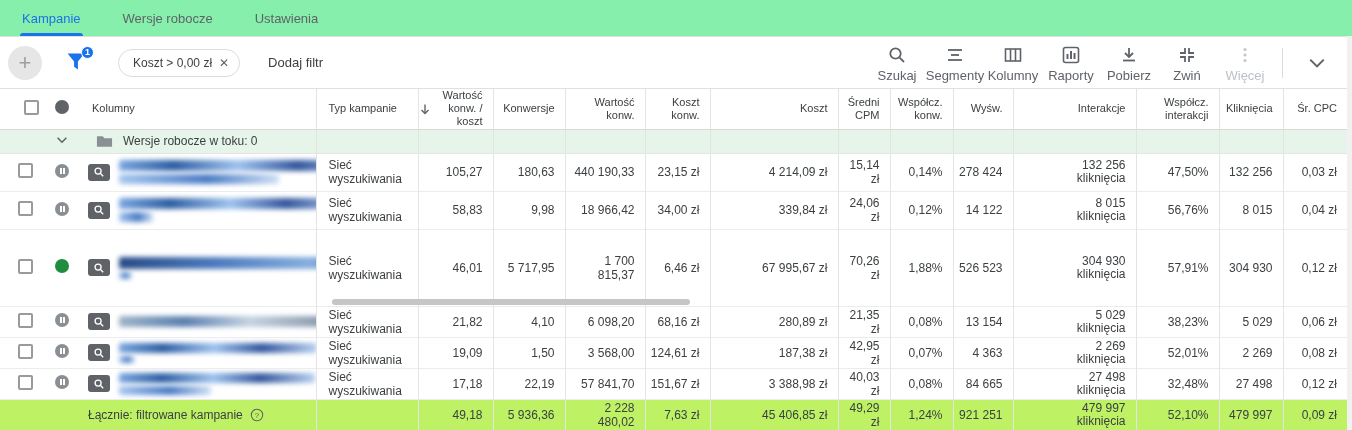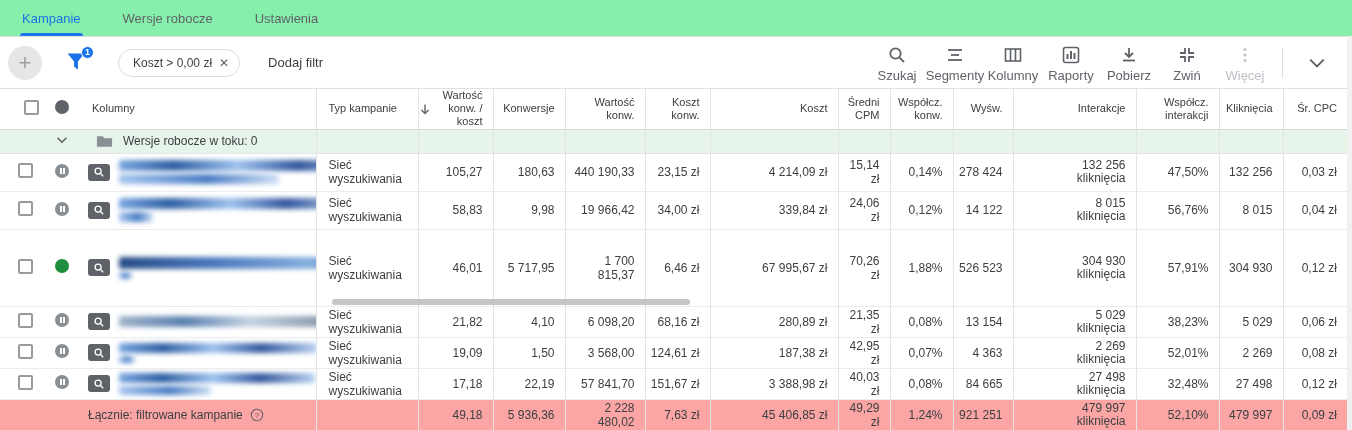--- a/index.html
+++ b/index.html
@@ -33,21 +33,21 @@
   table{border-collapse:collapse;table-layout:fixed;width:1347px;background:#fff;}
   th,td{font-weight:normal;font-size:12px;color:#3c4043;vertical-align:middle;overflow:hidden;}
   tr.hdr{height:40px;}
   tr.hdr th{font-size:11px;border-bottom:1px solid #d9d9d9;line-height:13px;}
   .b{border-left:1px solid #e4e4e4;}
   .num{text-align:right;padding-right:10px;}
   .left{text-align:left;padding-left:12px;}
   tr.drafts{height:24px;background:#e6f4ea;border-bottom:1px solid #e4e4e4;}
   tr.row{border-bottom:1px solid #ececec;}
   .h38{height:38px;} .h77{height:77px;} .h30{height:30px;}
-  tr.totals{height:26px;background:#fca5a5;border-top:1px solid #e0e0e0;border-bottom:1px solid #e0e0e0;}
+  tr.totals{height:26px;background:#bef264;border-top:1px solid #e0e0e0;border-bottom:1px solid #e0e0e0;}
 
   .c-check{padding-left:18px;}
   .cb{display:inline-block;width:15px;height:15px;border:2px solid #9a9a9a;border-radius:2px;background:#fff;cursor:pointer;}
   .st{display:inline-block;width:14px;height:14px;border-radius:50%;position:relative;}
   .st.paused{background:#8a8f94;}
   .st.paused i{position:absolute;top:4px;width:2px;height:6px;background:#fff;display:block;}
   .st.paused i:first-child{left:4.5px;} .st.paused i:last-child{left:8px;}
   .st.enabled{background:#1e8e3e;}
   .st.header{background:#5f6368;}
   .c-status{text-align:center;}
@@ -292,21 +292,21 @@
           </span>
           <span class="bl-wrap">
             <span class="bl g1" style="width:232px;height:11px;"></span>
             <span class="bl g2" style="width:34px;height:10px;"></span>
           </span>
         </div>
             </td>
         <td class="b left">Sieć wyszukiwania</td>
         <td class="b num">58,83</td>
         <td class="b num">9,98</td>
-        <td class="b num">19 966,42</td>
+        <td class="b num">18 966,42</td>
         <td class="b num">34,00 zł</td>
         <td class="b num">339,84 zł</td>
         <td class="b num">24,06 zł</td>
         <td class="b num">0,12%</td>
         <td class="b num">14 122</td>
         <td class="b num il">
           <div>8 015</div>
           <div>kliknięcia</div>
         </td>
         <td class="b num">56,76%</td>

